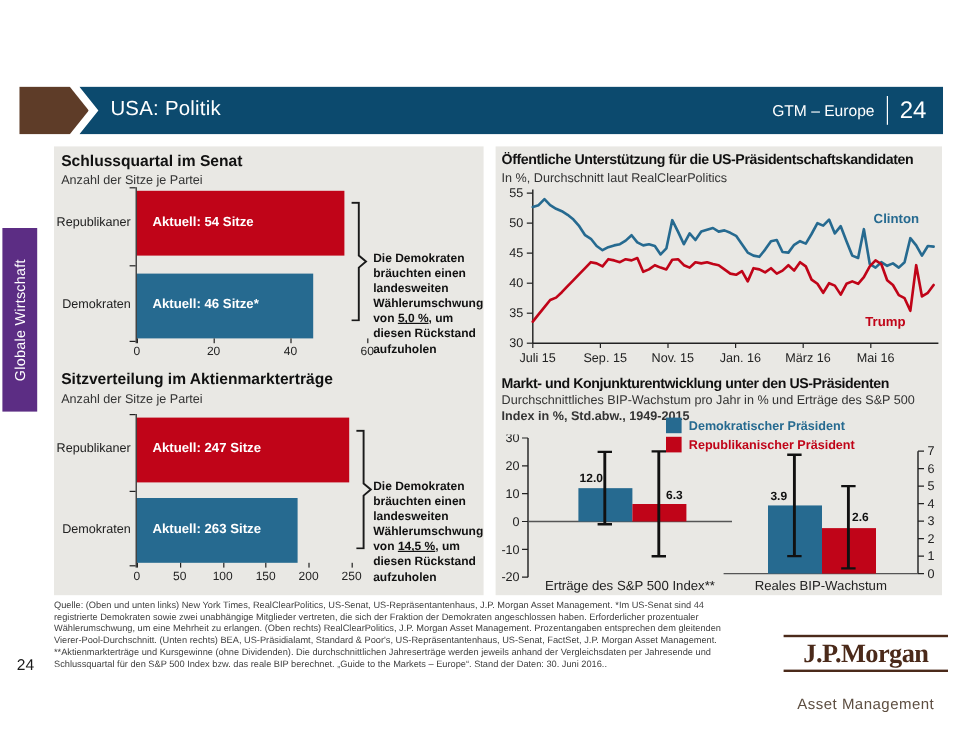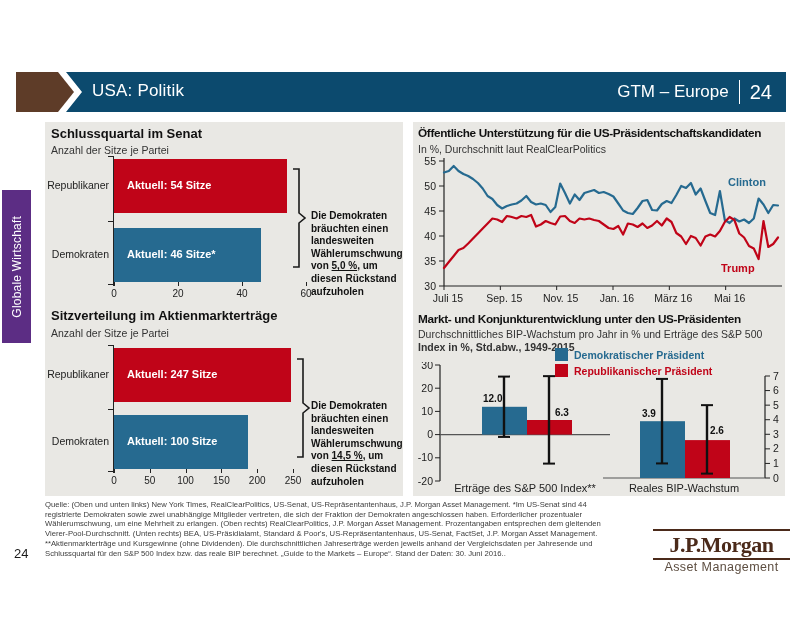--- a/index.html
+++ b/index.html
@@ -5,21 +5,21 @@
   html,body{margin:0;padding:0;background:#fff;}
   .slide{position:relative;width:800px;height:618px;background:#fff;font-family:"Liberation Sans",sans-serif;overflow:hidden;}
 
   
   .hdr-arrow{position:absolute;left:16px;top:72px;width:58px;height:40px;background:#5e3c28;
     clip-path:polygon(0 0,calc(100% - 16px) 0,100% 50%,calc(100% - 16px) 100%,0 100%);}
   .hdr-bar{position:absolute;left:66px;top:72px;width:720px;height:40px;background:#0c4a6e;color:#fff;
     clip-path:polygon(0 0,100% 0,100% 100%,0 100%,16px 50%);}
   .hdr-title{position:absolute;left:26px;top:9px;font-size:17px;letter-spacing:.2px;}
   .hdr-right{position:absolute;right:14px;top:0;height:100%;display:flex;align-items:center;gap:10px;}
-  .hdr-prog{font-size:17px;}
+  .hdr-prog{font-size:13px;}
   .hdr-div{width:1px;height:24px;background:#fff;display:inline-block;}
   .hdr-page{font-size:20px;}
 
   .pagenum{position:absolute;left:14px;top:546px;font-size:13px;color:#1a1a1a;}
 
   .side-tab{position:absolute;left:2px;top:190px;width:29px;height:153px;background:#5c2d84;display:flex;align-items:center;justify-content:center;}
   .side-tab span{writing-mode:vertical-rl;transform:rotate(180deg);color:#fff;font-size:12px;letter-spacing:.2px;}
 
   .panel{position:absolute;background:#e9e8e4;}
   .panel.left{left:45px;top:122px;width:358px;height:374px;}
@@ -43,21 +43,21 @@
 
   .legend-item{position:absolute;display:flex;align-items:center;gap:6px;font-size:10.5px;font-weight:bold;}
   .legend-item .sw{width:13px;height:13px;display:inline-block;flex:0 0 13px;}
 
   .footer{position:absolute;left:45px;top:500px;width:622px;}
   .src-line{font-size:7.7px;line-height:9.7px;color:#3d3d3d;}
 
   .logo{position:absolute;left:653px;top:529px;width:137px;text-align:center;}
   .logo-rule{height:2px;background:#4b2a1a;}
   .logo-name{font-family:"Liberation Serif",serif;font-weight:bold;font-size:22px;color:#4b2a1a;line-height:27px;letter-spacing:-.5px;}
-  .logo-div{font-size:12.5px;color:#5d4e41;letter-spacing:.4px;padding-top:0;}
+  .logo-div{font-size:12.5px;color:#5d4e41;letter-spacing:.4px;padding-top:20px;}
 
   svg text{font-family:"Liberation Sans",sans-serif;}
   .tick-lab{font-size:10.5px;fill:#222;}
   .x-lab{font-size:10.5px;fill:#222;}
   .series-lab{font-size:11px;font-weight:bold;}
   .val-lab{font-size:10px;font-weight:bold;fill:#111;}
   .grp-lab{font-size:11px;fill:#222;}
 </style>
 </head>
 <body>
@@ -111,21 +111,21 @@
     </div>
 
     <div class="c-title" style="left:6px;top:186px;">Sitzverteilung im Aktienmarkterträge</div>
     <div class="c-sub" style="left:6px;top:205px;">Anzahl der Sitze je Partei</div>
     <div id="haus-plot" style="position:absolute;inset:0;">
         <div class="cat-label" style="top:246px;">Republikaner</div>
         <div class="bar" style="left:69px;top:226px;width:176.9px;height:54px;background:#c00418;"></div>
         <div class="bar-label" style="left:82px;top:246px;">Aktuell: 247 Sitze</div>
         <div class="cat-label" style="top:313px;">Demokraten</div>
         <div class="bar" style="left:69px;top:293px;width:133.9px;height:54px;background:#266a90;"></div>
-        <div class="bar-label" style="left:82px;top:313px;">Aktuell: 100 Sitze</div>
+        <div class="bar-label" style="left:82px;top:313px;">Aktuell: 263 Sitze</div>
         <div class="vaxis" style="left:68px;top:223px;height:128px;"></div>
         <div class="atick" style="left:63px;top:223px;width:5px;"></div>
         <div class="atick" style="left:63px;top:286.5px;width:5px;"></div>
         <div class="atick" style="left:63px;top:349px;width:5px;"></div>
         <div class="htick" style="left:69.0px;top:347px;"></div>
         <div class="hticklab" style="left:69.0px;top:353px;">0</div>
         <div class="htick" style="left:104.8px;top:347px;"></div>
         <div class="hticklab" style="left:104.8px;top:353px;">50</div>
         <div class="htick" style="left:140.6px;top:347px;"></div>
         <div class="hticklab" style="left:140.6px;top:353px;">100</div>

